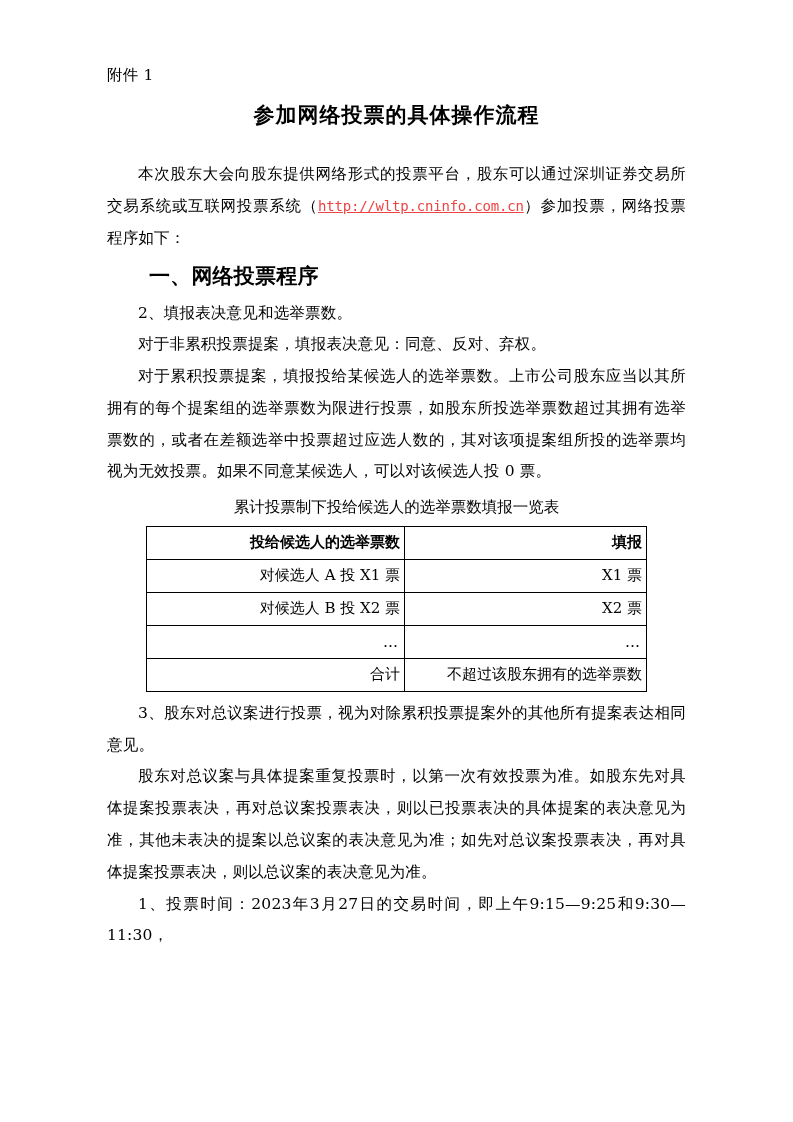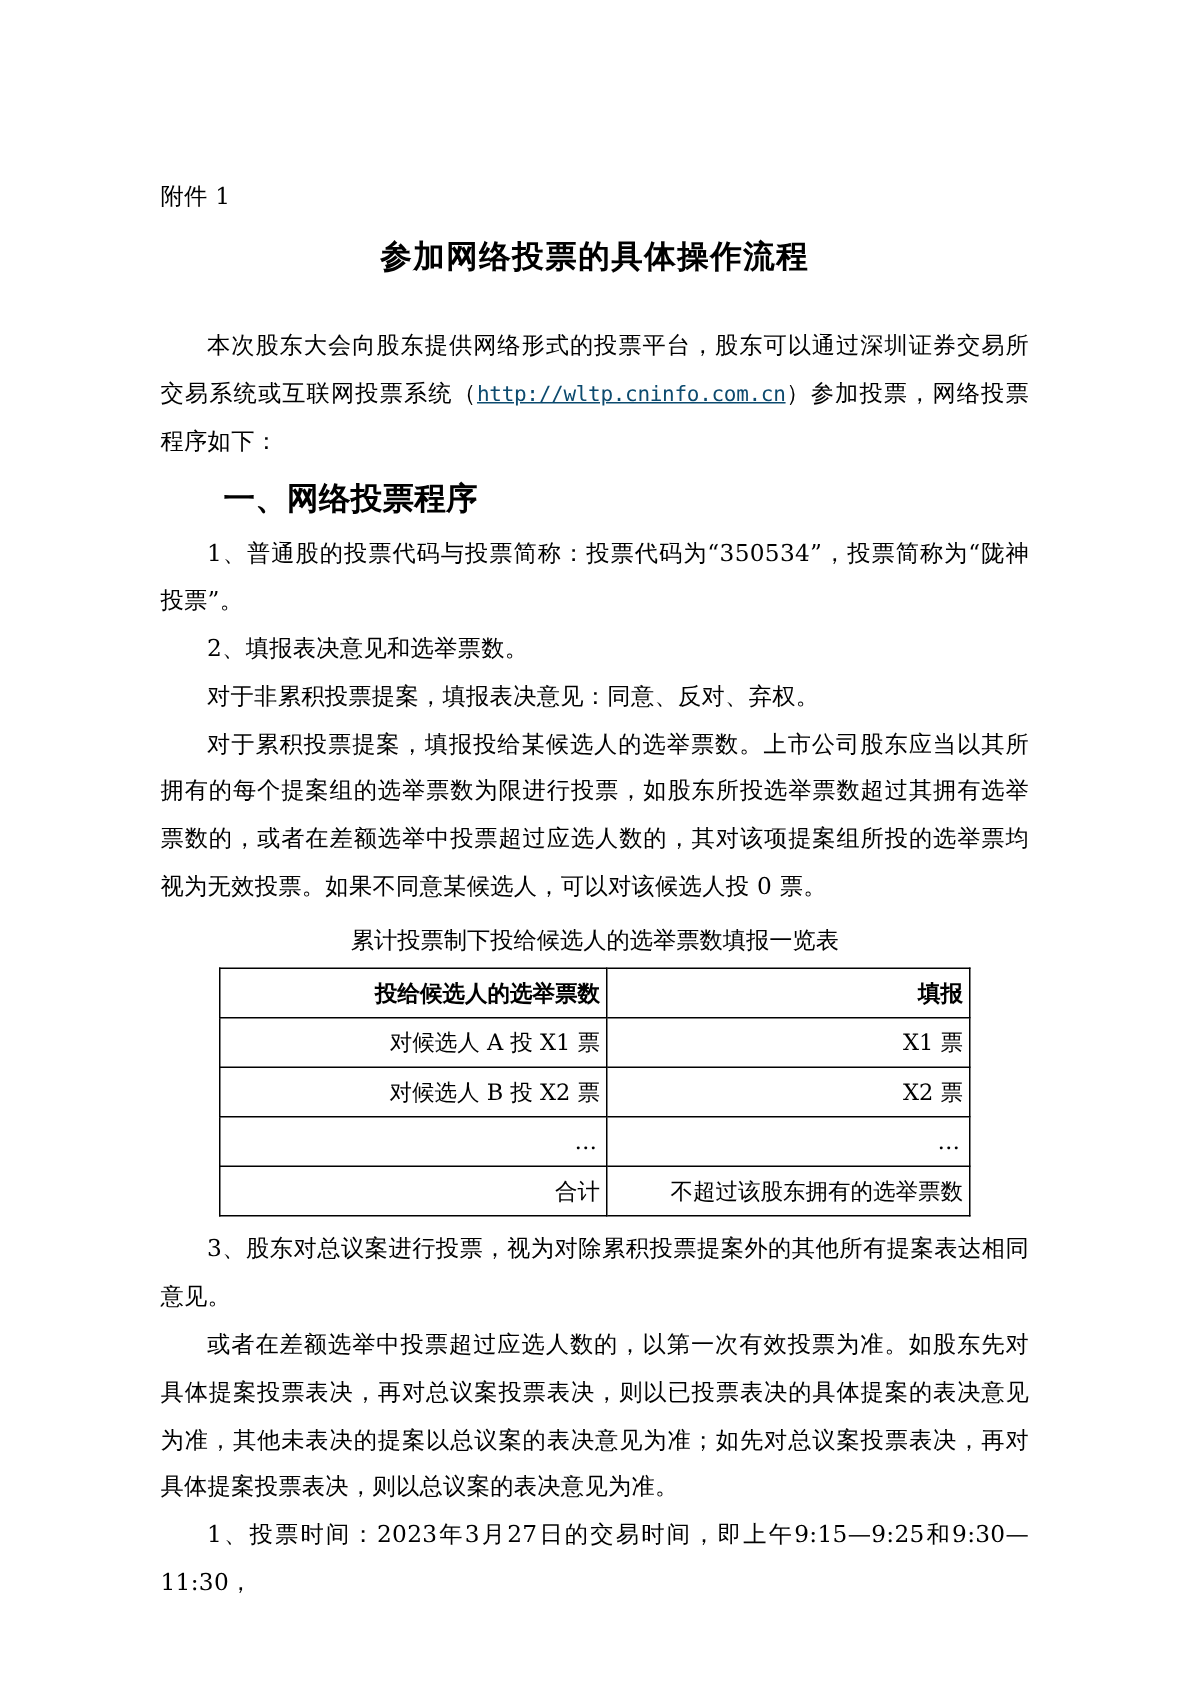--- a/index.html
+++ b/index.html
@@ -14,21 +14,21 @@
     color: #000000;
     position: relative;
     overflow: hidden;
   }
   .page {
     position: absolute;
     left: 0; top: 0;
     width: 793px;
     height: 1122px;
     box-sizing: border-box;
-    padding: 120px 107px 60px 107px;
+    padding: 64px 107px 60px 107px;
   }
   .attachment-label {
     font-size: 15.5px;
     line-height: 1.5;
     margin-bottom: 6px;
     letter-spacing: 0.2px;
   }
   .doc-title {
     text-align: center;
     font-size: 21px;
@@ -49,21 +49,21 @@
   .section-head {
     font-size: 21px;
     font-weight: bold;
     line-height: 2.05;
     margin: 0;
     text-indent: 2em;
     font-family: "DejaVu Sans", "Liberation Sans", sans-serif;
     letter-spacing: 0.2px;
   }
   .link {
-    color: #0c4a6e;
+    color: #ef4444;
     font-family: "DejaVu Sans Mono", "Liberation Mono", monospace;
     font-size: 14px;
     letter-spacing: -0.2px;
   }
   .table-caption {
     text-align: center;
     font-size: 15.5px;
     line-height: 2.05;
     margin: 4px 0 2px 0;
   }
@@ -100,21 +100,20 @@
 <div class="page">
 
   <div class="attachment-label">附件 1</div>
 
   <div class="doc-title">参加网络投票的具体操作流程</div>
 
   <p class="body-text"><span>本次股东大会向股东提供网络形式的投票平台，股东可以通过深圳证券交易所交易系统或互联网投票系统（</span><a class="link" href="#">http://wltp.cninfo.com.cn</a><span>）参加投票，网络投票程序如下：</span></p>
 
   <p class="section-head">一、网络投票程序</p>
 
-  <p class="body-text">1、普通股的投票代码与投票简称：投票代码为“350534”，投票简称为“陇神投票”。</p>
   <p class="body-text">2、填报表决意见和选举票数。</p>
   <p class="body-text">对于非累积投票提案，填报表决意见：同意、反对、弃权。</p>
   <p class="body-text">对于累积投票提案，填报投给某候选人的选举票数。上市公司股东应当以其所拥有的每个提案组的选举票数为限进行投票，如股东所投选举票数超过其拥有选举票数的，或者在差额选举中投票超过应选人数的，其对该项提案组所投的选举票均视为无效投票。如果不同意某候选人，可以对该候选人投 0 票。</p>
 
   <div class="table-caption">累计投票制下投给候选人的选举票数填报一览表</div>
 
   <table class="vote-table">
     <colgroup>
         <col class="c1">
         <col class="c2">
@@ -139,17 +138,17 @@
         <td class="ellipsis-cell">…</td>
       </tr>
       <tr>
         <td>合计</td>
         <td>不超过该股东拥有的选举票数</td>
       </tr>
     </tbody>
   </table>
 
   <p class="body-text">3、股东对总议案进行投票，视为对除累积投票提案外的其他所有提案表达相同意见。</p>
-  <p class="body-text">或者在差额选举中投票超过应选人数的，以第一次有效投票为准。如股东先对具体提案投票表决，再对总议案投票表决，则以已投票表决的具体提案的表决意见为准，其他未表决的提案以总议案的表决意见为准；如先对总议案投票表决，再对具体提案投票表决，则以总议案的表决意见为准。</p>
+  <p class="body-text">股东对总议案与具体提案重复投票时，以第一次有效投票为准。如股东先对具体提案投票表决，再对总议案投票表决，则以已投票表决的具体提案的表决意见为准，其他未表决的提案以总议案的表决意见为准；如先对总议案投票表决，再对具体提案投票表决，则以总议案的表决意见为准。</p>
 
   <p class="body-text">1、投票时间：2023年3月27日的交易时间，即上午9:15—9:25和9:30—11:30，</p>
 
 </div>
 
 </body></html>

